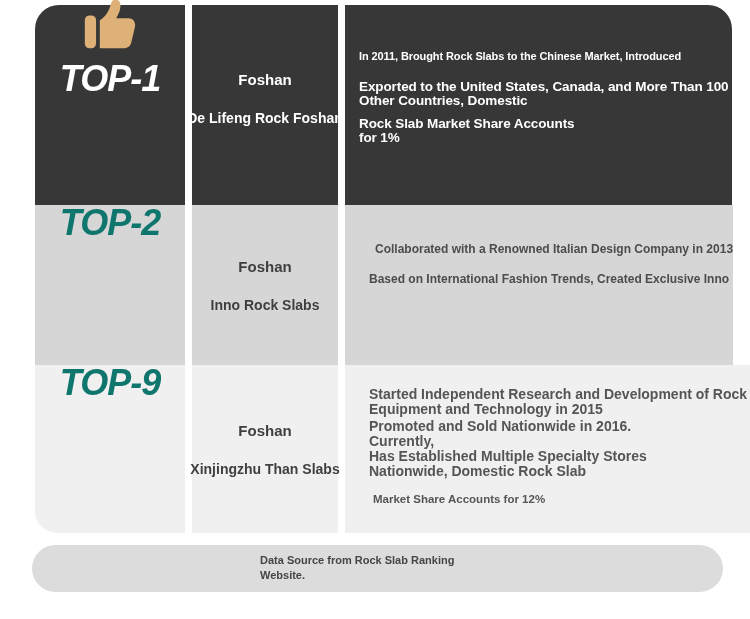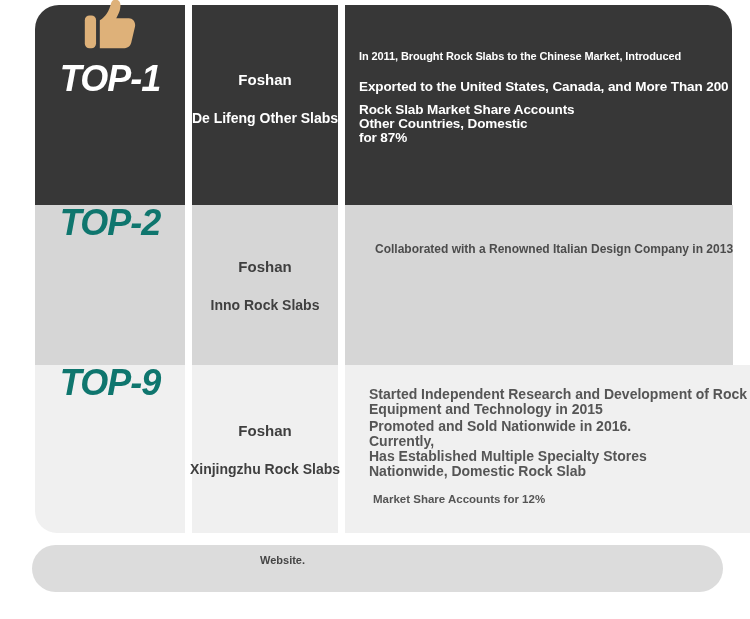--- a/index.html
+++ b/index.html
@@ -66,63 +66,65 @@
         <span class="thumb">
           <svg viewBox="0 0 64 64" width="60" height="62" aria-hidden="true">
             <rect x="3" y="25" width="12" height="35" rx="5" fill="#deb179"></rect>
             <path d="M19 60 V30 c6,-3 10,-10 12,-18 c1.5,-6 10,-5 10,2 c0,6 -2.5,10 -4.5,14 h13.5 c4.5,0 7.5,4.5 6.5,9 l-4,17 c-1,4 -4.5,6 -8.5,6 z" fill="#deb179"></path>
           </svg>
         </span>
         <div class="rank">TOP-1</div>
       </div>
       <div class="cell c2">
         <div class="name1">Foshan</div>
-        <div class="name2">De Lifeng Other Slabs</div>
+        <div class="name2">De Lifeng Rock Foshan</div>
       </div>
       <div class="cell c3 r1c3">
         <p class="s1">In 2011, Brought Rock Slabs to the Chinese Market, Introduced</p>
-        <p class="b1">Exported to the United States, Canada, and More Than 200</p>
+        <p class="b1">Exported to the United States, Canada, and More Than 100</p>
+        <p class="b1">Other Countries, Domestic</p>
         <p class="b1 gap">Rock Slab Market Share Accounts</p>
-        <p class="b1">Other Countries, Domestic</p>
-        <p class="b1">for 87%</p>
+        <p class="b1">for 1%</p>
       </div>
     </section>
 
     <section class="row row-2">
       <div class="cell c1">
         <div class="rank">TOP-2</div>
       </div>
       <div class="cell c2">
         <div class="name1">Foshan</div>
         <div class="name2">Inno Rock Slabs</div>
       </div>
       <div class="cell c3 r2c3">
         <p class="i1">Collaborated with a Renowned Italian Design Company in 2013</p>
+        <p class="i2">Based on International Fashion Trends, Created Exclusive Inno</p>
       </div>
     </section>
 
     <section class="row row-3">
       <div class="cell c1">
         <div class="rank">TOP-9</div>
       </div>
       <div class="cell c2">
         <div class="name1">Foshan</div>
-        <div class="name2">Xinjingzhu Rock Slabs</div>
+        <div class="name2">Xinjingzhu Than Slabs</div>
       </div>
       <div class="cell c3 r3c3">
         <p class="m">Started Independent Research and Development of Rock Slab</p>
         <p class="m">Equipment and Technology in 2015</p>
         <p class="m g">Promoted and Sold Nationwide in 2016.</p>
         <p class="m">Currently,</p>
         <p class="m">Has Established Multiple Specialty Stores</p>
         <p class="m">Nationwide, Domestic Rock Slab</p>
         <p class="s">Market Share Accounts for 12%</p>
       </div>
     </section>
 
   </div>
 
   <div class="footer-pill">
     <div class="footer-text">
+      <div>Data Source from Rock Slab Ranking</div>
       <div>Website.</div>
     </div>
   </div>
 </div>
 
 </body></html>

